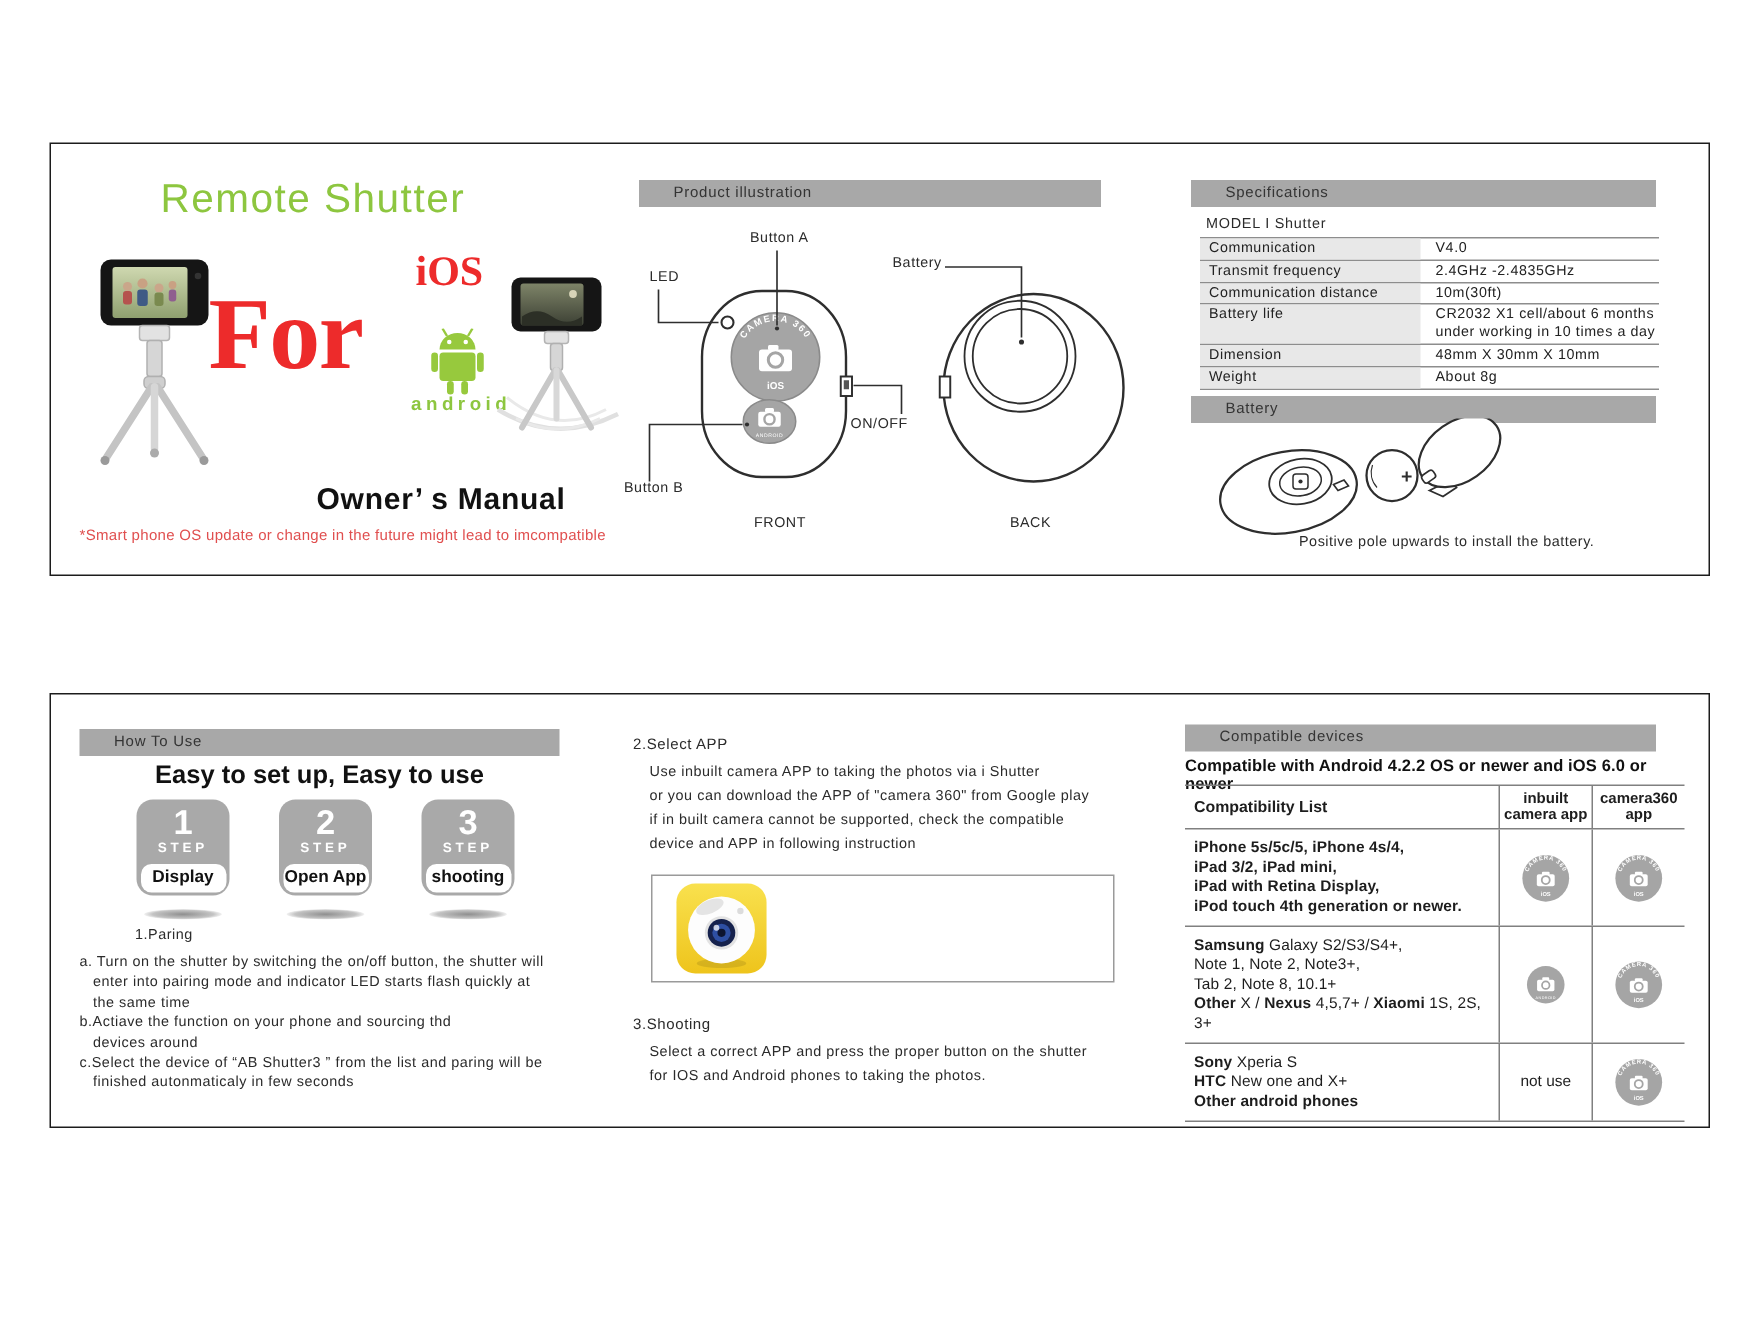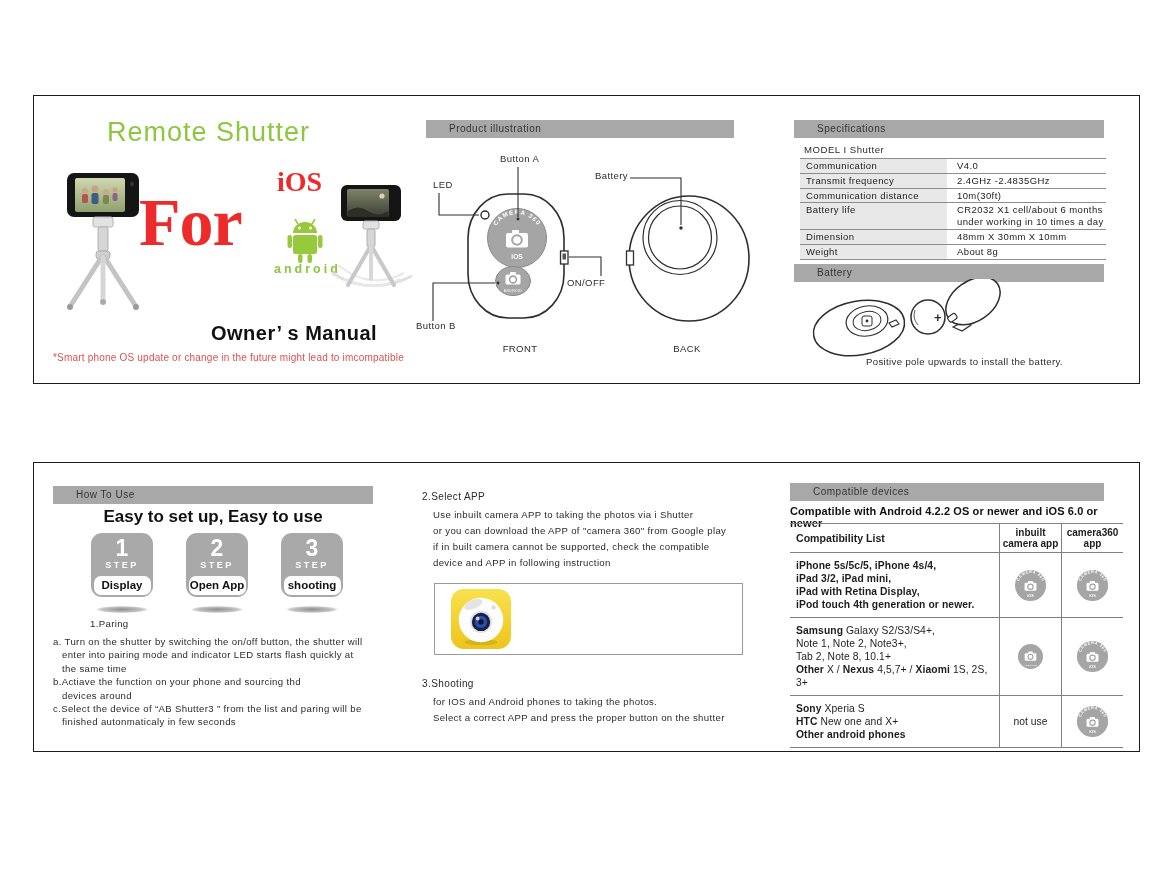--- a/index.html
+++ b/index.html
@@ -317,22 +317,22 @@
         <circle cx="32" cy="35" r="11.5" fill="#e3e3e3"></circle>
         <circle cx="32" cy="35" r="9.5" fill="#16224d"></circle>
         <circle cx="32" cy="35" r="6.3" fill="#2e4fa3"></circle>
         <circle cx="32" cy="35" r="2.8" fill="#0d1430"></circle>
         <circle cx="28.5" cy="31.5" r="2" fill="rgba(255,255,255,0.75)"></circle>
       </svg>
     </div>
 
     <div class="abs sec-title" style="left:388px;top:215px;">3.Shooting</div>
     <div class="abs body-txt" id="shooting-lines" style="left:399px;top:231px;width:340px;">
+        <div class="mid-line">Select a correct APP and press the proper button on the shutter</div>
         <div class="mid-line">for IOS and Android phones to taking the photos.</div>
-        <div class="mid-line">Select a correct APP and press the proper button on the shutter</div>
       </div>
 
     <div class="abs bar" style="left:756px;top:20px;width:314px;">Compatible devices</div>
     <div class="abs intro-bold" style="left:756px;top:42px;width:340px;">Compatible with Android 4.2.2 OS or newer and iOS 6.0 or newer</div>
     <div class="abs" id="compat-table" style="left:756px;top:60px;width:333px;">
         <div class="c-row c-head">
      <div class="c1">Compatibility List</div>
      <div class="c2">
             <div>inbuilt</div>
             <div>camera app</div>

